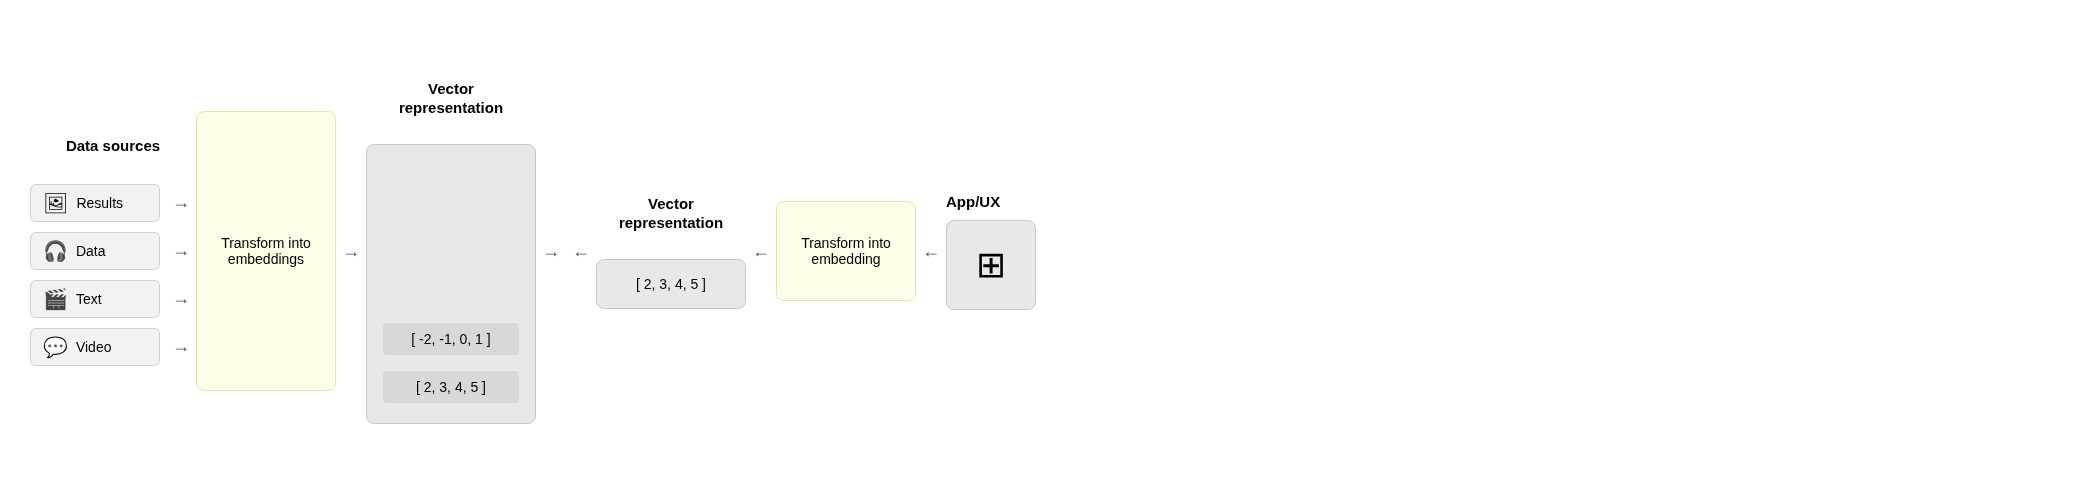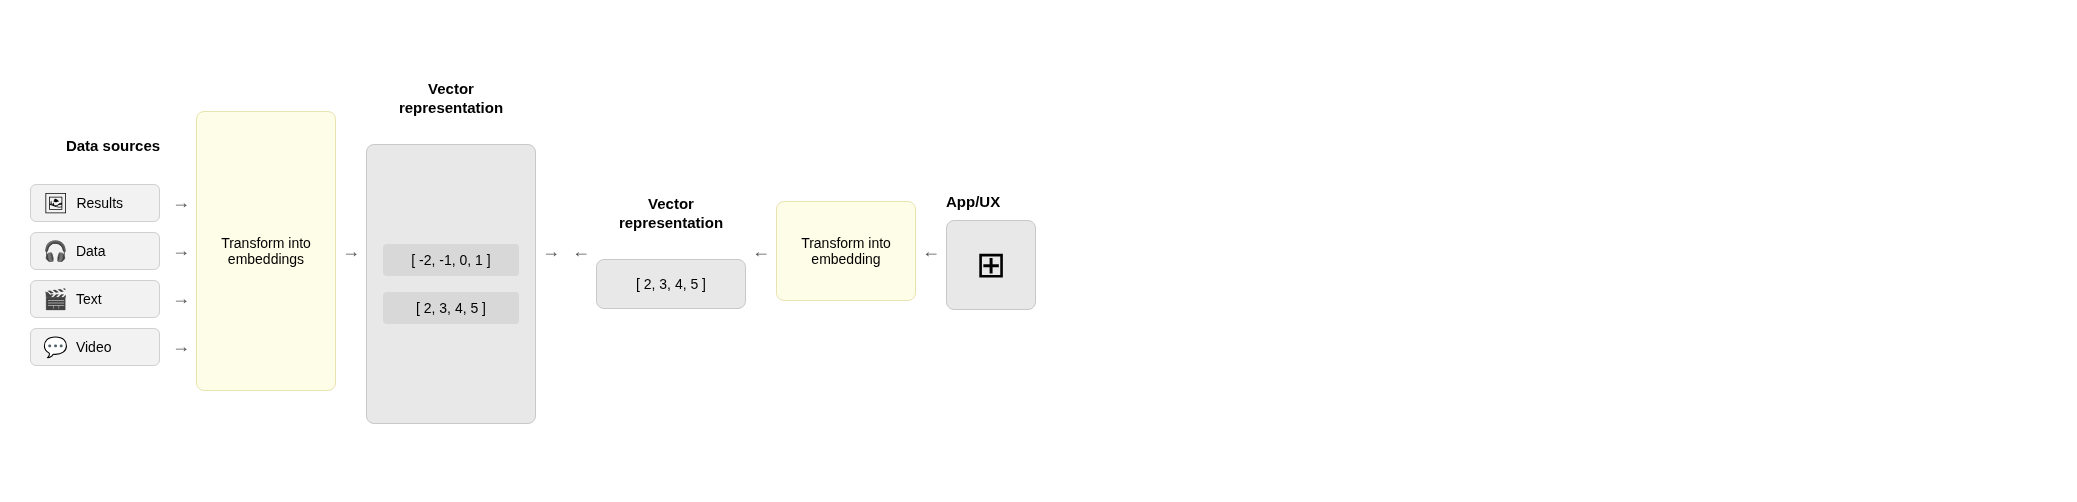--- a/index.html
+++ b/index.html
@@ -74,21 +74,21 @@
     
     .vector-box {
       background: #e8e8e8;
       border: 1px solid #c8c8c8;
       border-radius: 8px;
       padding: 20px 16px;
       min-width: 170px;
       min-height: 280px;
       display: flex;
       flex-direction: column;
-      justify-content: center;
+      justify-content: flex-end;
       gap: 16px;
       flex-shrink: 0;
     }
     .vector-row {
       background: #d8d8d8;
       border-radius: 4px;
       padding: 8px 12px;
       font-size: 14px;
       white-space: nowrap;
       text-align: center;

